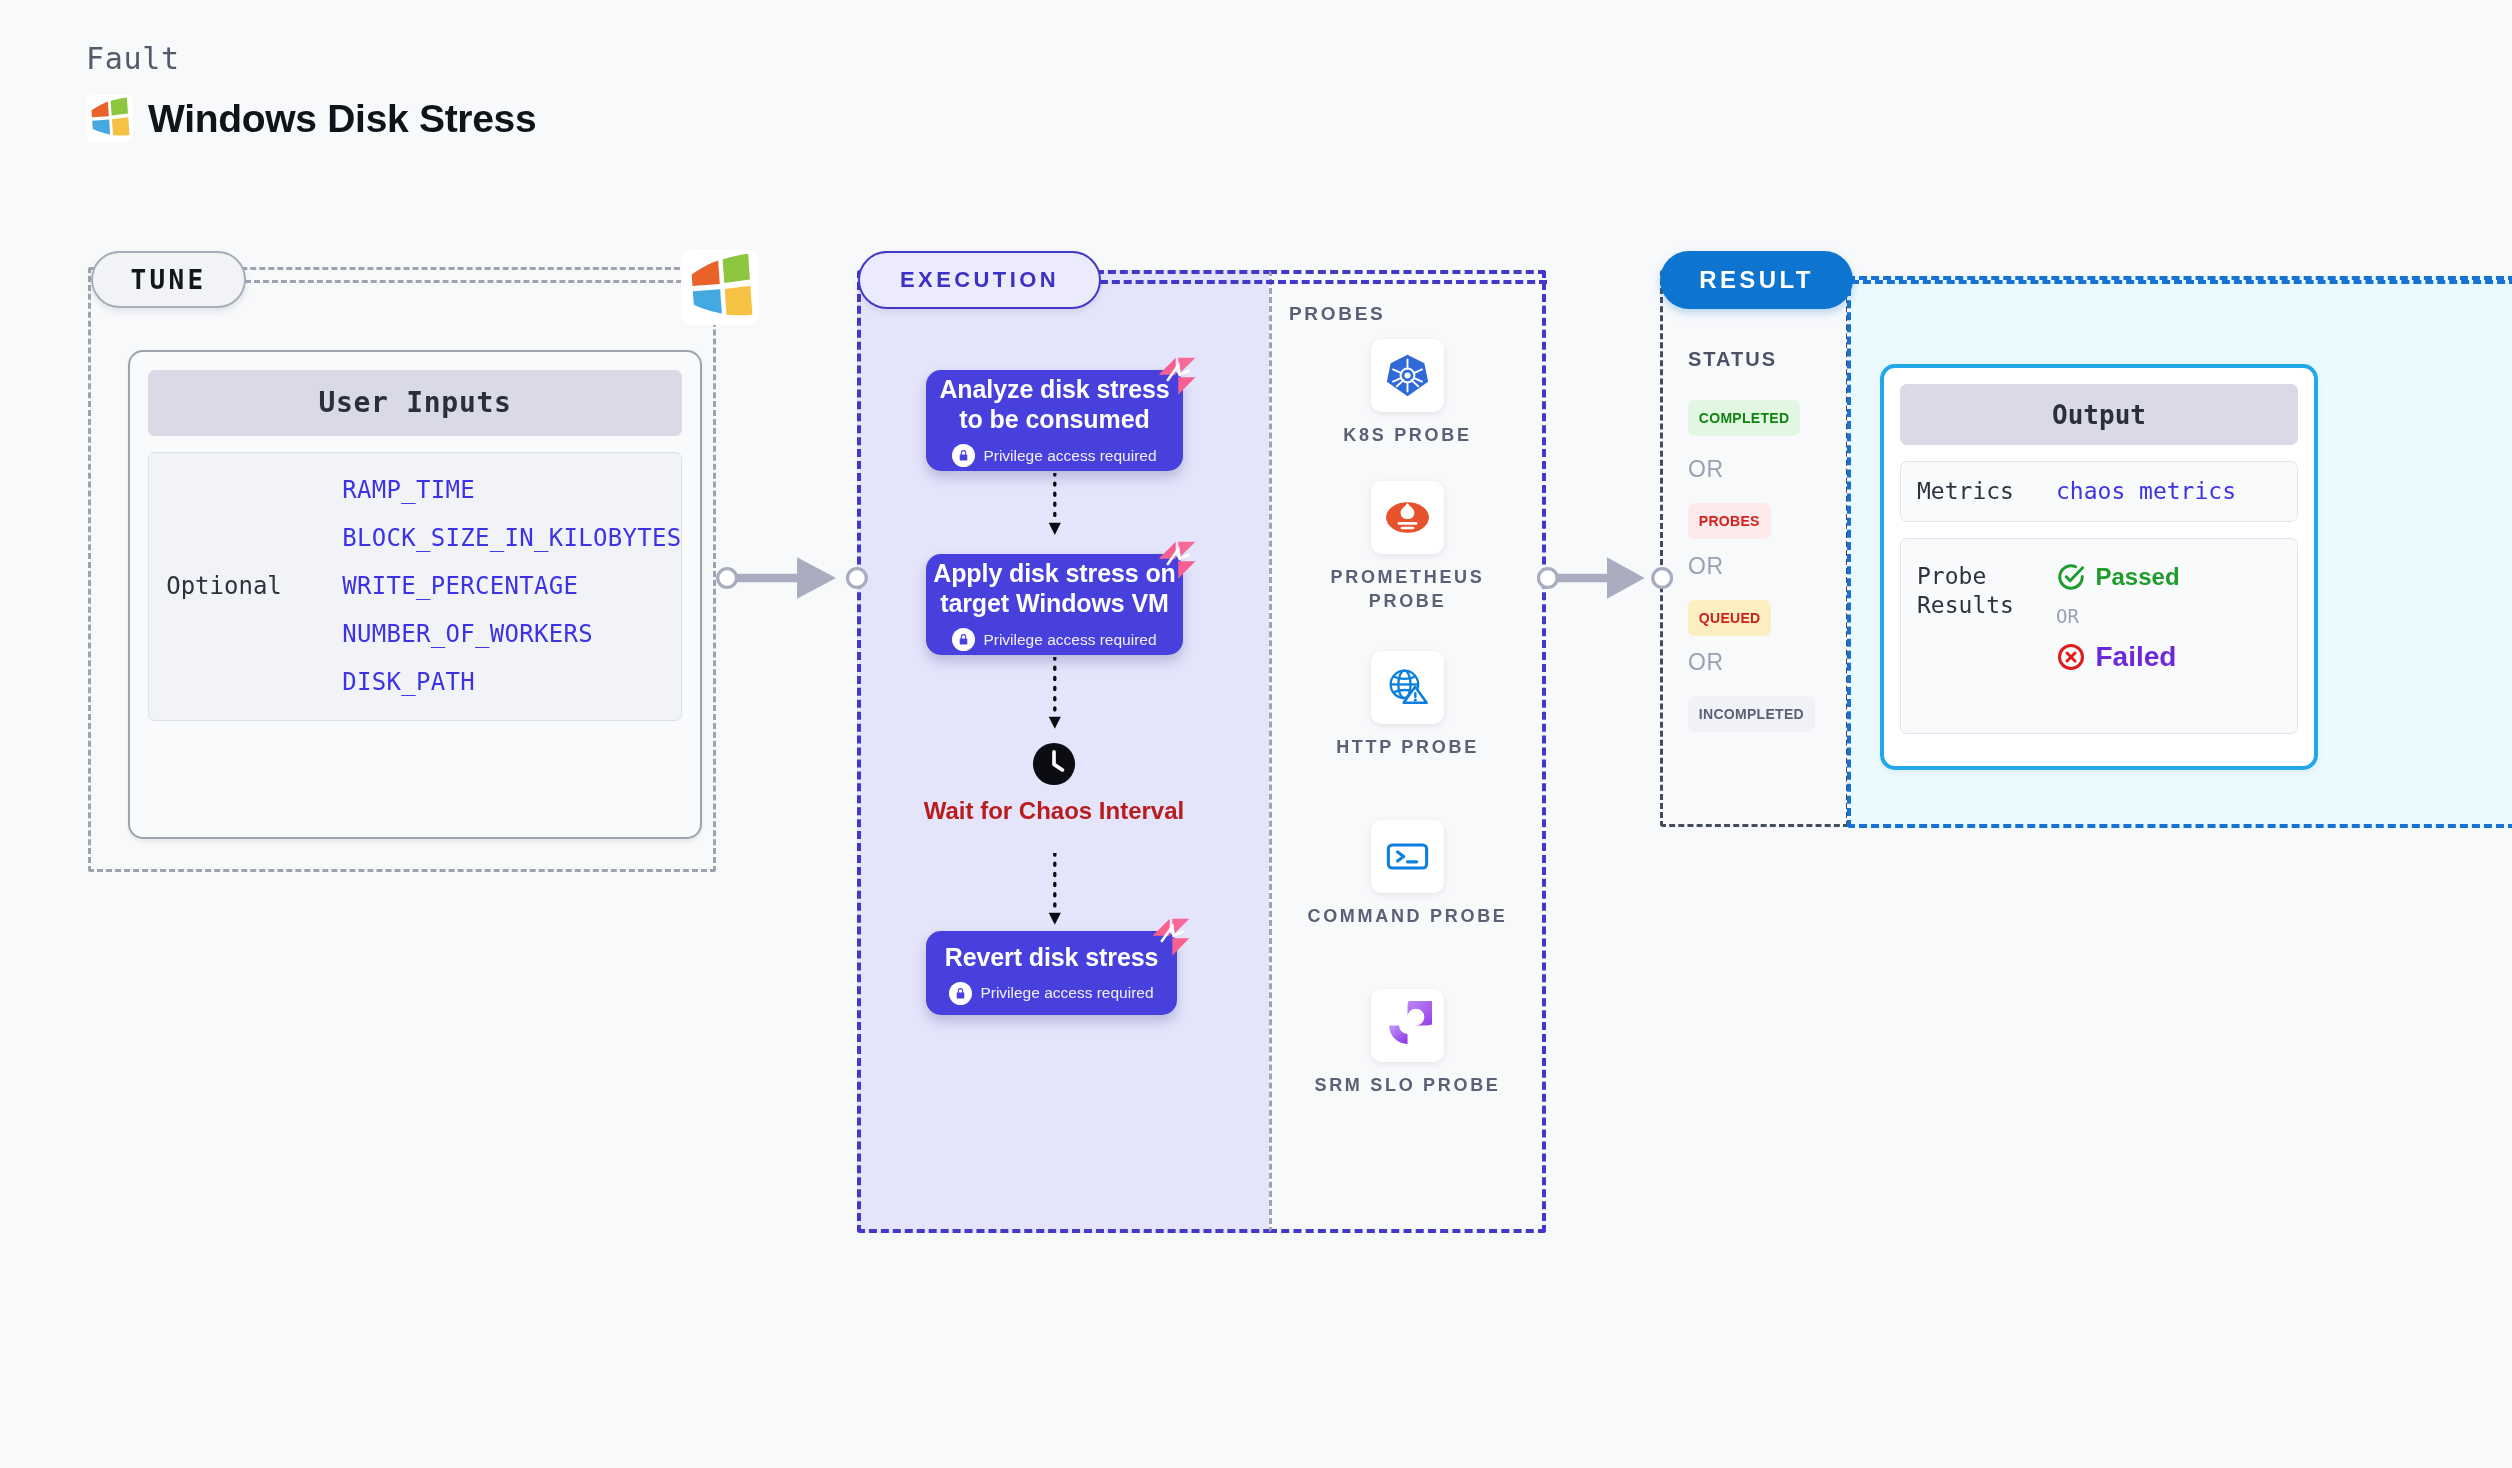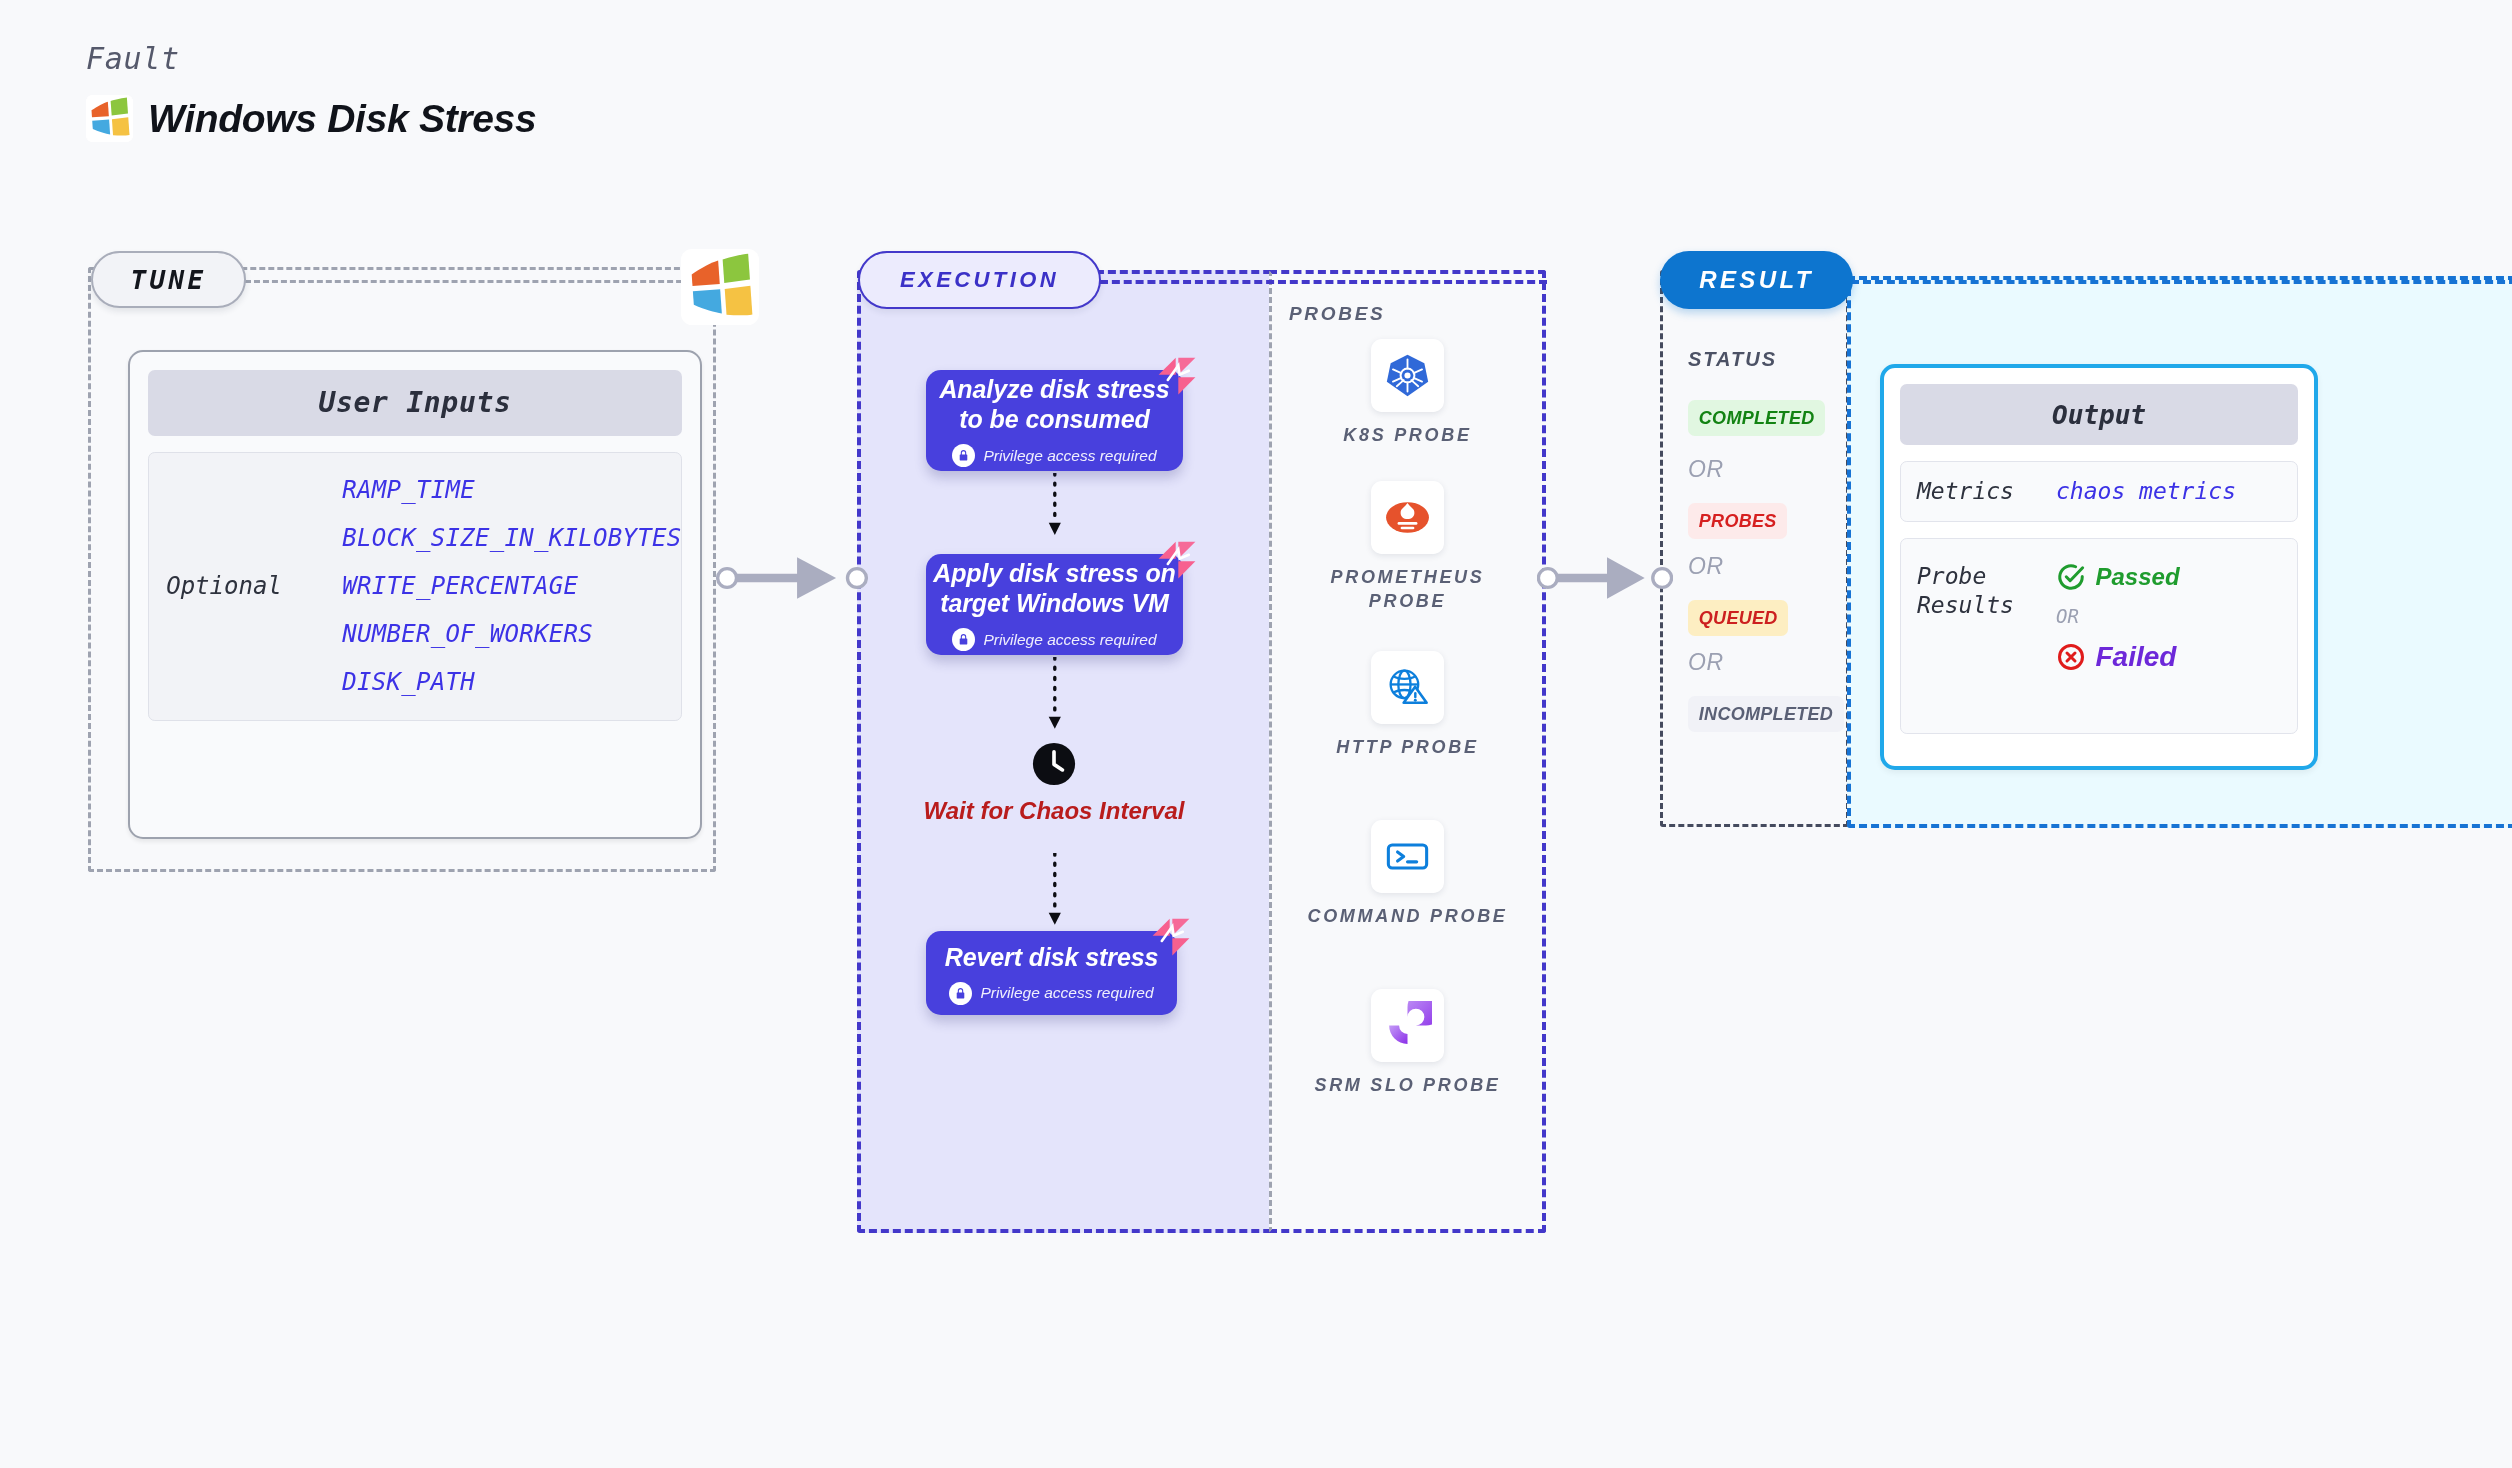--- a/index.html
+++ b/index.html
@@ -2,21 +2,21 @@
 <html style="font-size:10.8px"><head>
 <meta charset="utf-8">
 <style>
   * { box-sizing: border-box; margin: 0; padding: 0; }
   html, body {
     width: 2512px; height: 1468px;
     background: #f8f9fb;
     font-family: "Liberation Sans", sans-serif;
     overflow: hidden;
   }
-  .canvas { position: relative; width: 2512px; height: 1468px; font-style: italic; }
+  .canvas { position: relative; width: 2512px; height: 1468px; }
 
   
   .hdr-fault {
     position: absolute; left: 86px; top: 41px;
     font-family: "DejaVu Sans Mono", monospace;
     font-size: 30px; color: #55596b; letter-spacing: 0.7px;
   }
   .hdr-title-row {
     position: absolute; left: 86px; top: 95px;
     display: flex; align-items: center; gap: 15px;
@@ -176,21 +176,21 @@
     font-family: "Liberation Sans", sans-serif;
   }
 
   
   .status-title {
     position: absolute; left: 1688px; top: 348px;
     font-size: 20px; font-weight: 700; color: #4c5265; letter-spacing: 2px;
   }
   .badge {
     position: absolute; border-radius: 6.8px; display: flex; align-items: center;
-    justify-content: center; font-weight: 700; font-size: 18px; letter-spacing: 0.3px;
+    justify-content: center; font-weight: 700; font-size: 14px; letter-spacing: 0.3px;
     padding: 0 10.8px; height: 36px;
   }
   .or-text {
     position: absolute; font-size: 23px; color: #9ba0b2; letter-spacing: 0.7px;
     font-family: "Liberation Sans", sans-serif;
   }
 
   
   .out-card {
     position: absolute; left: 1880px; top: 364px; width: 438px; height: 406px;

